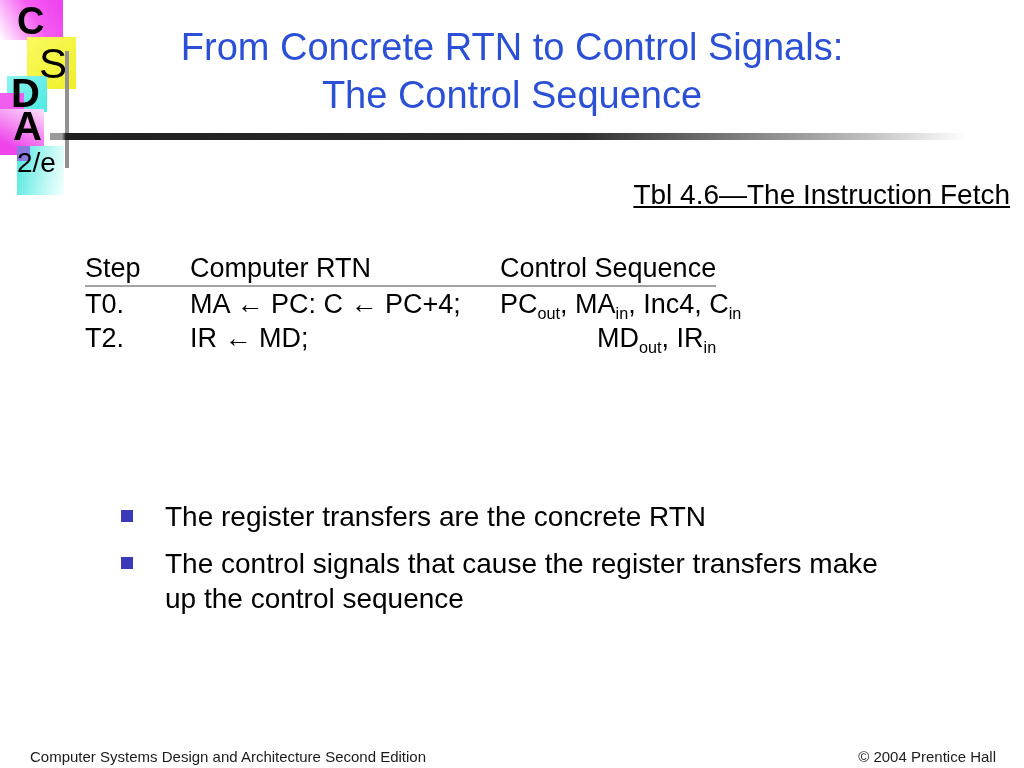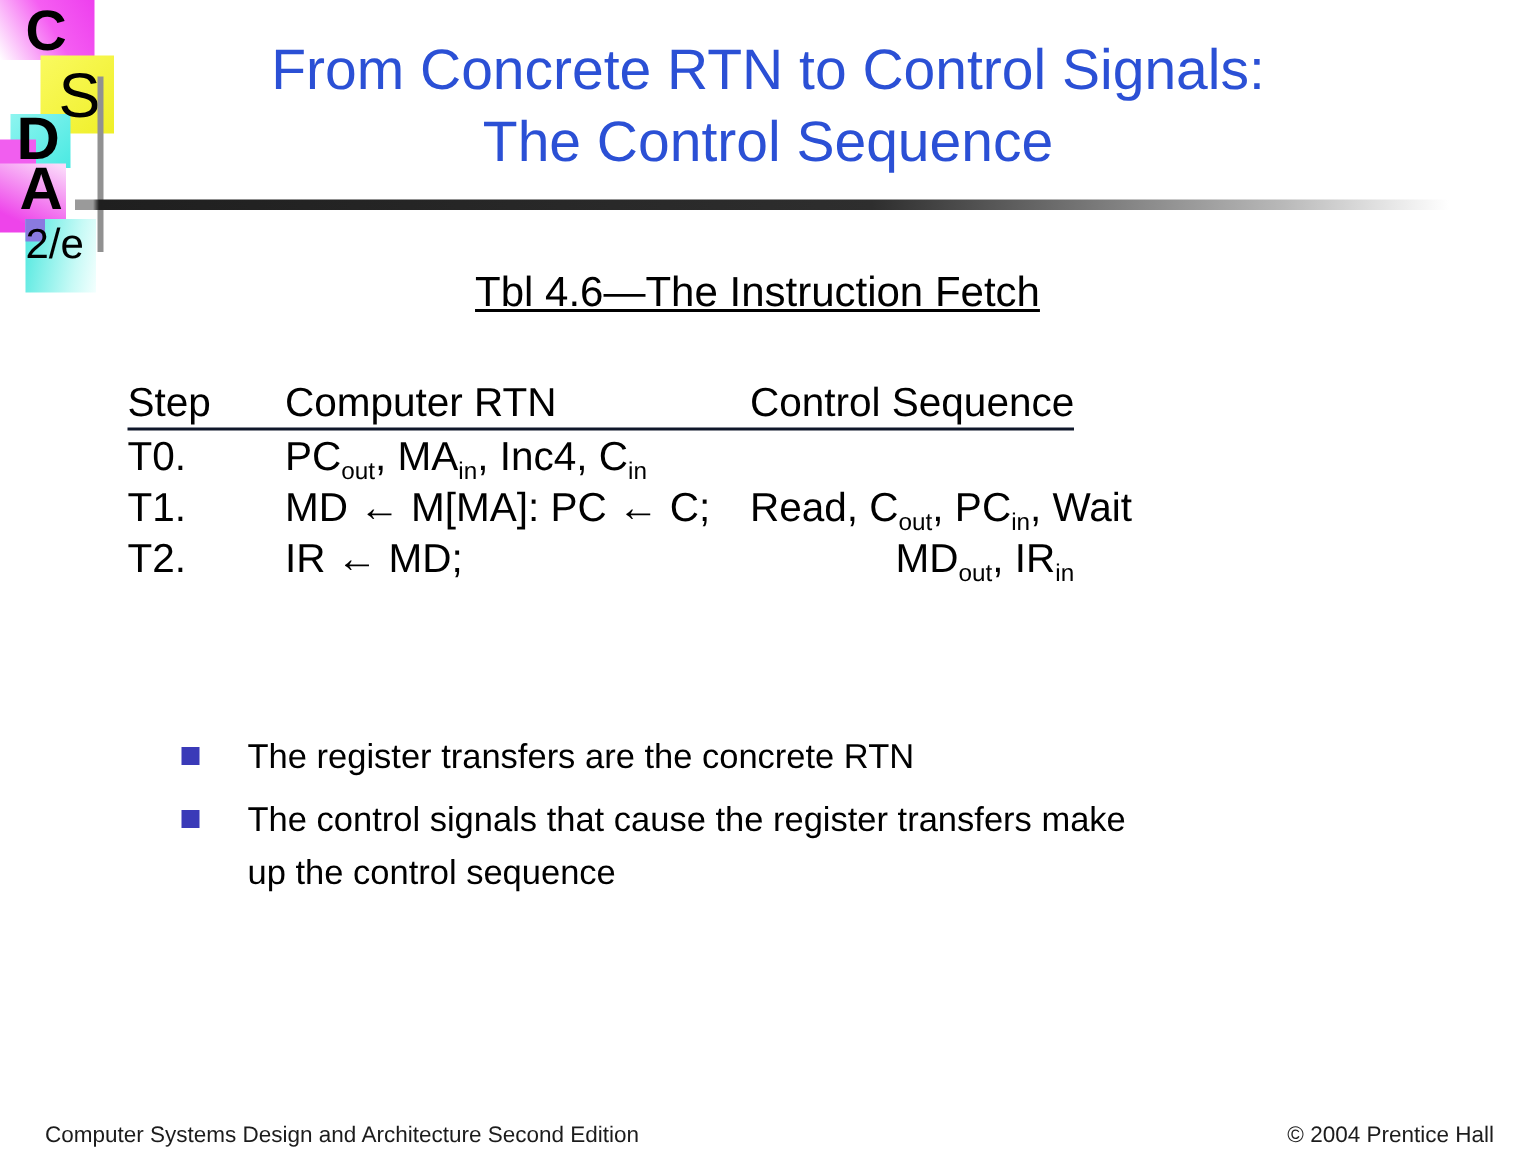--- a/index.html
+++ b/index.html
@@ -35,35 +35,35 @@
   
   .vline{left:65px;top:51px;width:4px;height:117px;background:#919191;}
   .hline{left:50px;top:133px;width:916px;height:7px;
     background:linear-gradient(to right,#9a9a9a 0,#9a9a9a 12px,#1f1f1f 16px,#2e2e2e 58%,#b9b9b9 88%,#ffffff 100%);}
 
   
   .title{left:0;top:23px;width:1024px;text-align:center;
     font-size:38px;line-height:48px;color:#2B50D5;white-space:nowrap;}
 
   
-  .caption{left:0;top:179px;width:1010px;text-align:center;font-size:28px;
+  .caption{left:0;top:179px;width:1010px;text-align:right;font-size:28px;
     text-decoration:underline;}
 
   
   .rtn-table{left:85px;top:252px;font-size:27px;}
   .thead{display:grid;grid-template-columns:105px 310px auto;width:max-content;
-    border-bottom:2px solid #0f172a;line-height:32px;padding-bottom:1px;}
+    border-bottom:2px solid #a3a3a3;line-height:32px;padding-bottom:1px;}
   .trow{display:grid;grid-template-columns:105px 310px auto;line-height:34px;}
   .cell{white-space:nowrap;}
   .cell.indent{padding-left:97px;}
   sub{font-size:60%;line-height:0;}
 
   
   .bullets{left:121px;top:487px;width:800px;list-style:none;margin:0;padding:0;}
-  .bullets li{display:flex;margin:0 0 7px 0;font-size:23px;line-height:35px;}
+  .bullets li{display:flex;margin:12px 0 7px 0;font-size:28px;line-height:35px;}
   .bullet-square{flex:0 0 12px;width:12px;height:12px;margin:11px 32px 0 0;
     background:#3A3AB8;}
   .bullet-text{white-space:pre-line;}
 
   
   .footer{left:30px;right:28px;bottom:3px;display:flex;
     justify-content:space-between;font-size:15px;color:#1c1c1c;}
 </style>
 </head>
 <body>
@@ -96,26 +96,22 @@
   <div class="abs caption">Tbl 4.6—The Instruction Fetch</div>
 
   <div class="abs rtn-table">
     <div class="thead">
       <span class="cell">Step</span>
       <span class="cell">Computer RTN</span>
       <span class="cell">Control Sequence</span>
     </div>
     <div class="trow">
       <span class="cell">T0.</span>
+      <span class="cell">MA ← PC: C ← PC+4;</span>
       <span class="cell">PC<sub>out</sub>, MA<sub>in</sub>, Inc4, C<sub>in</sub></span>
-    </div>
-    <div class="trow">
-      <span class="cell">T1.</span>
-      <span class="cell">MD ← M[MA]: PC ← C;</span>
-      <span class="cell">Read, C<sub>out</sub>, PC<sub>in</sub>, Wait</span>
     </div>
     <div class="trow">
       <span class="cell">T2.</span>
       <span class="cell">IR ← MD;</span>
       <span class="cell indent">MD<sub>out</sub>, IR<sub>in</sub></span>
     </div>
   </div>
 
   <ul class="abs bullets">
     <li>

